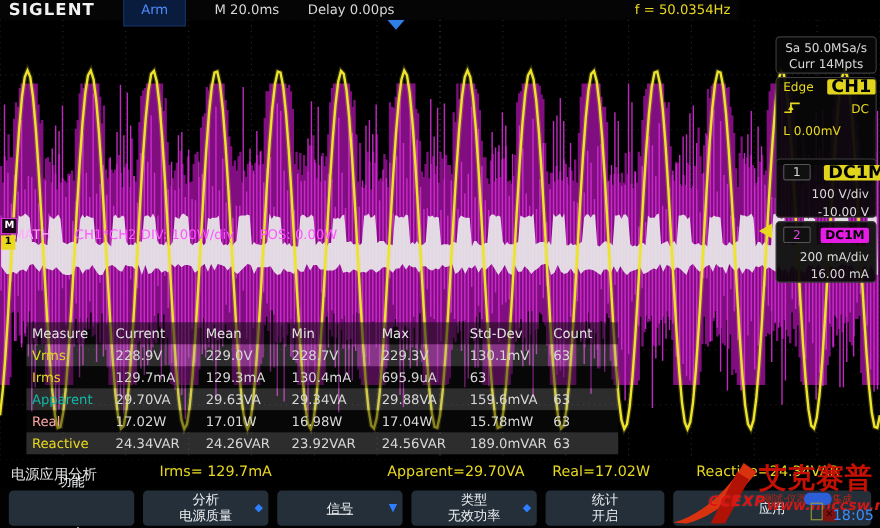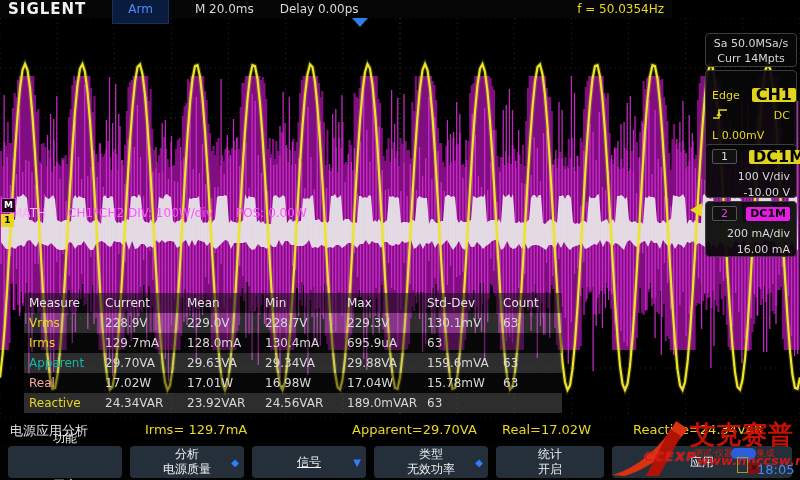--- a/index.html
+++ b/index.html
@@ -19,21 +19,21 @@
   .plot svg{position:absolute;top:0;left:0;}
   .trig-pos{position:absolute;top:18px;left:352px;width:0;height:0;border-left:8px solid transparent;border-right:8px solid transparent;border-top:9px solid #2f7fe8;z-index:6;}
   .mathline span{position:absolute;font-size:12px;color:#ff55ff;z-index:4;white-space:nowrap;}
   .mk-m{position:absolute;left:1px;top:198px;width:13px;height:13px;background:#1c001c;border:1px solid #e040e0;color:#fff;font-size:9px;font-weight:bold;text-align:center;line-height:13px;z-index:6;}
   .mk-1{position:absolute;left:1px;top:214px;width:13px;height:13px;background:#e8d820;color:#000;font-size:9px;font-weight:bold;text-align:center;line-height:13px;z-index:6;}
   .mk-trig{position:absolute;left:690px;top:203px;width:0;height:0;border-top:7px solid transparent;border-bottom:7px solid transparent;border-right:12px solid #e8d820;z-index:6;}
 
   
   .panel{position:absolute;left:705px;width:92px;background:rgba(8,8,8,.93);border:1px solid #3d3d3d;border-radius:4px;z-index:7;color:#d8d8d8;font-size:11px;box-sizing:border-box;}
   #sa-box{top:33px;height:34px;text-align:center;padding-top:2px;line-height:15px;}
-  #trig-box{top:70px;height:81px;color:#e8d820;padding:17px 6px;}
+  #trig-box{top:70px;height:81px;color:#e8d820;padding:1px 6px;}
   .prow{display:flex;justify-content:space-between;align-items:center;margin-bottom:5px;}
   .badge-y{background:#e0d41c;color:#000;font-weight:bold;padding:0 4px;border-radius:2px;font-size:16px;line-height:14px;margin-left:12px;}
   .badge-m{background:#e41ce4;color:#000;font-weight:bold;padding:0 4px;border-radius:2px;font-size:11px;line-height:14px;}
   .numbox{background:#101010;border:1px solid #555;padding:0 8px;line-height:13px;font-size:11px;border-radius:2px;}
   #ch1-box{top:144px;height:54px;padding:4px 6px;}
   #ch2-box{top:201px;height:56px;padding:4px 6px;}
   .chtxt{text-align:right;line-height:16px;color:#d8d8d8;}
 
   
   .meas{position:absolute;left:24px;top:293px;width:538px;z-index:5;font-size:12px;}
@@ -180,21 +180,21 @@
         <span>228.9V</span>
         <span>229.0V</span>
         <span>228.7V</span>
         <span>229.3V</span>
         <span>130.1mV</span>
         <span>63</span>
       </div>
       <div class="mrow darkrow">
         <span style="color: rgb(232, 216, 32);">Irms</span>
         <span>129.7mA</span>
-        <span>128.0mA</span>
+        <span>129.3mA</span>
         <span>130.4mA</span>
         <span>695.9uA</span>
         <span>63</span>
       </div>
       <div class="mrow stripe">
         <span style="color: #14b8a6;">Apparent</span>
         <span>29.70VA</span>
         <span>29.63VA</span>
         <span>29.34VA</span>
         <span>29.88VA</span>
@@ -206,20 +206,21 @@
         <span>17.02W</span>
         <span>17.01W</span>
         <span>16.98W</span>
         <span>17.04W</span>
         <span>15.78mW</span>
         <span>63</span>
       </div>
       <div class="mrow stripe">
         <span style="color: rgb(232, 216, 32);">Reactive</span>
         <span>24.34VAR</span>
+        <span>24.26VAR</span>
         <span>23.92VAR</span>
         <span>24.56VAR</span>
         <span>189.0mVAR</span>
         <span>63</span>
       </div>
     </div>
 
   <div class="statusbar">
     <span class="st-title">电源应用分析</span>
     <span class="st-irms">Irms= 129.7mA</span>

